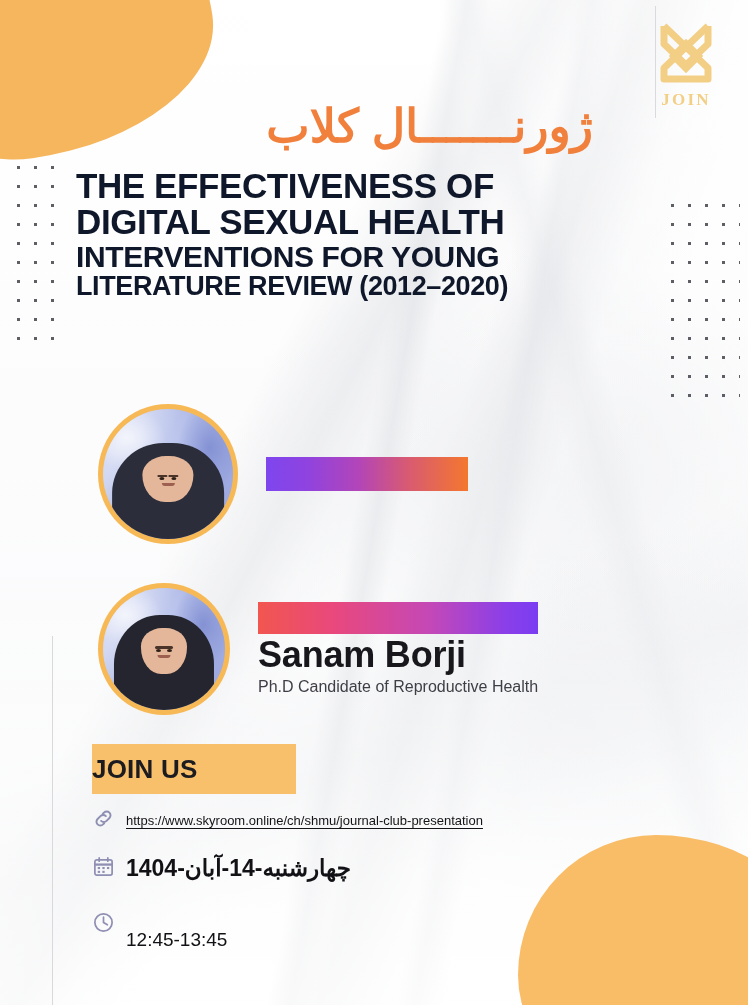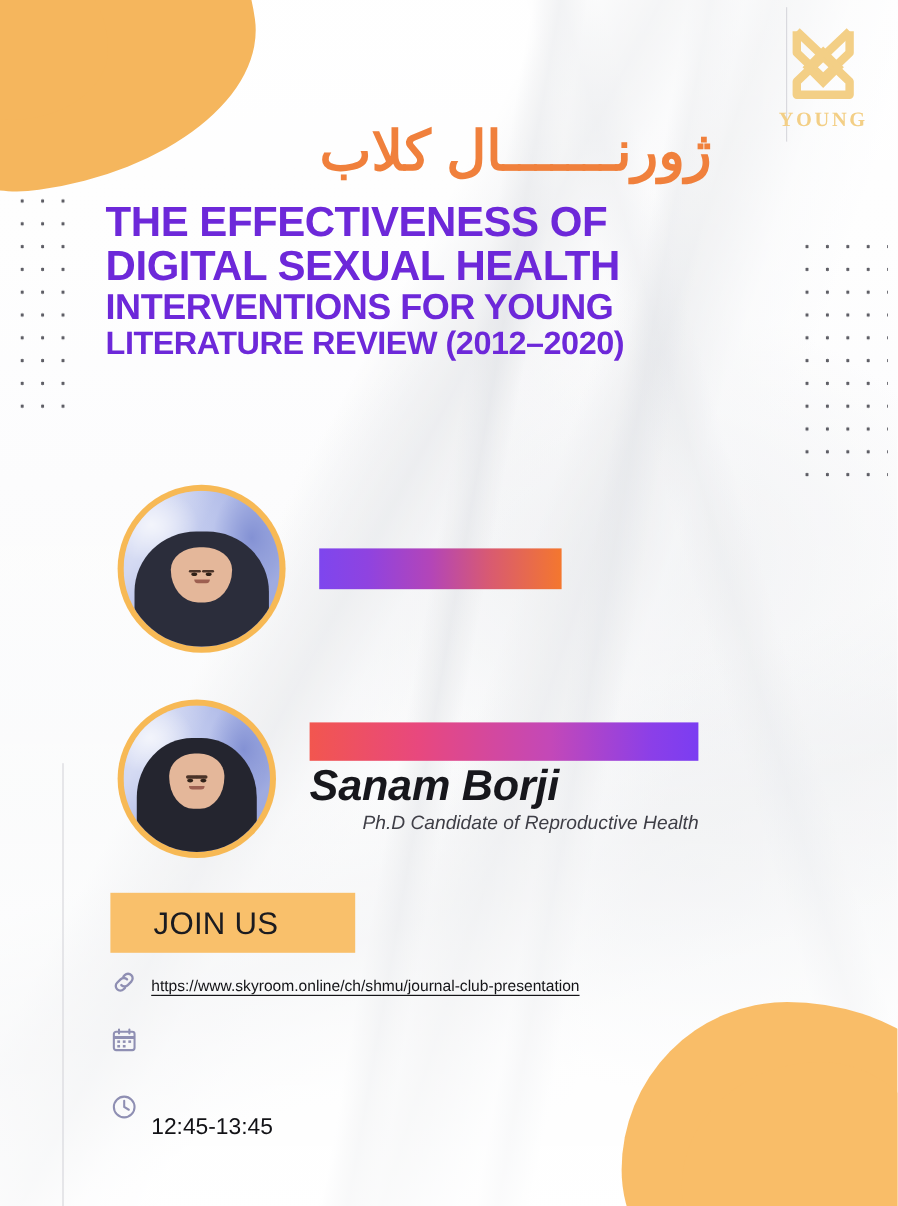--- a/index.html
+++ b/index.html
@@ -130,40 +130,40 @@
     direction:rtl;
     font-size:46px;
     font-weight:bold;
     color:#f0803c;
     white-space:nowrap;
     line-height:1;
   }
 
   
   .headline {
-    position:absolute; left:88px; top:168px;
+    position:absolute; left:76px; top:168px;
     width:540px;
-    color:#6d28d9;
+    color:#0f172a;
     font-weight:bold;
     letter-spacing:-0.4px;
     line-height:1.04;
   }
   .hl1 { font-size:35px; }
   .hl2 { font-size:35px; }
   .hl3 { font-size:30px; }
   .hl4 { font-size:33px; }
   .hl5 { font-size:27px; }
 
   
   .person {
     position:absolute;
     display:flex; align-items:center; gap:28px;
   }
   .person-sup  { left:98px; top:404px; }
-  .person-pres { left:98px; top:583px;font-style:italic; }
+  .person-pres { left:98px; top:583px; }
 
   .avatar {
     position:relative;
     border-radius:50%;
     flex:0 0 auto;
     background:#f7b955;
     display:flex; align-items:center; justify-content:center;
   }
   .avatar-sup  { width:140px; height:140px; }
   .avatar-pres { width:132px; height:132px; }
@@ -238,30 +238,29 @@
     background:linear-gradient(90deg,#7e46ee 0%,#8f43e0 20%,#b345b8 46%,#d85a72 70%,#f4772e 100%);
   }
   .role-pres {
     font-size:29px;
     background:linear-gradient(90deg,#f2564f 0%,#e8487e 28%,#c348b8 62%,#8b3fe8 88%,#7b3df2 100%);
   }
   .person-name {
     font-size:27px; color:#17171c; letter-spacing:-.2px;
   }
   .person-name-bold { font-weight:bold; font-size:36px; }
-  .person-sub { font-size:16px; color:#3e3e46; margin-top:2px;margin-left:44px; }
+  .person-sub { font-size:16px; color:#3e3e46; margin-top:2px; }
 
   
   .join-btn {
     position:absolute; left:92px; top:744px;
     width:204px; height:50px;
     background:#f9c06b;
     display:flex; align-items:center;
-    padding-left:36px;
-    font-size:26px; font-weight:normal;
+    font-size:26px; font-weight:bold;
     color:#1b1b20; letter-spacing:.2px;
   }
 
   
   .info-row {
     position:absolute;
     display:flex; align-items:center; gap:11px;
   }
   .row-link { left:92px; top:807px; }
   .row-date { left:92px; top:855px; }
@@ -301,21 +300,21 @@
     <span>
       <svg width="70" height="72" viewBox="0 0 70 72" fill="none">
         <g stroke="#f3cf86" stroke-width="7" stroke-linejoin="round" fill="none">
           <path d="M13 10 L35 31 L57 10"></path>
           <path d="M13 10 L13 28 L35 49 L57 28 L57 10"></path>
           <path d="M35 31 L13 52 L13 63 L35 63 L57 63 L57 52 L35 31"></path>
         </g>
         <path d="M22 40 L35 27 L48 40 L35 53 Z" stroke="#f3cf86" stroke-width="6" fill="none"></path>
       </svg>
     </span>
-    <div class="logo-word">YOUNG</div>
+    <div class="logo-word">JOIN</div>
   </div>
 
 
   <div class="fa-title">ژورنـــــــال کلاب</div>
 
   <div class="headline">
     <div class="hl1">THE EFFECTIVENESS OF</div>
     <div class="hl2">DIGITAL SEXUAL HEALTH</div>
     <div class="hl3">INTERVENTIONS FOR YOUNG</div>
     <div class="hl5">LITERATURE REVIEW (2012–2020)</div>
@@ -381,20 +380,21 @@
         <rect x="3" y="5" width="18" height="16" rx="2"></rect>
         <path d="M3 10h18" stroke-width="2.4"></path>
         <path d="M7.5 3v3.5M16.5 3v3.5" stroke-linecap="round"></path>
         <rect x="6" y="12.5" width="2.4" height="2.2" fill="#8f8fb3" stroke="none"></rect>
         <rect x="10.8" y="12.5" width="2.4" height="2.2" fill="#8f8fb3" stroke="none"></rect>
         <rect x="15.6" y="12.5" width="2.4" height="2.2" fill="#8f8fb3" stroke="none"></rect>
         <rect x="6" y="16.5" width="2.4" height="2.2" fill="#8f8fb3" stroke="none"></rect>
         <rect x="10.8" y="16.5" width="2.4" height="2.2" fill="#8f8fb3" stroke="none"></rect>
       </svg>
     </span>
+    <span class="date-text">چهارشنبه-14-آبان-1404</span>
   </div>
 
   <div class="info-row row-time">
     <span class="info-icon">
       <svg width="23" height="23" viewBox="0 0 24 24" fill="none" stroke="#8f8fb3" stroke-width="1.8">
         <circle cx="12" cy="12" r="9"></circle>
         <path d="M12 6.5V12l4 2.4" stroke-linecap="round"></path>
       </svg>
     </span>
     <span class="time-text">12:45-13:45</span>

